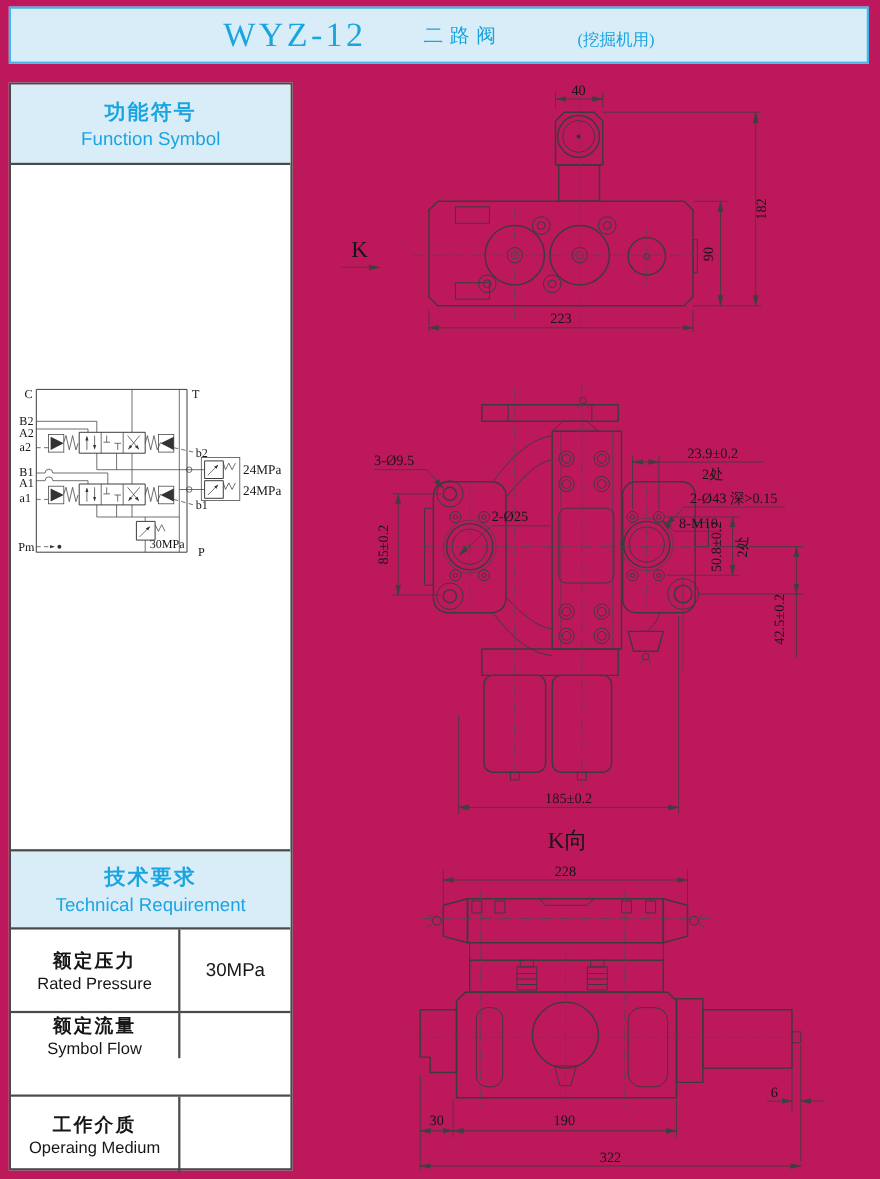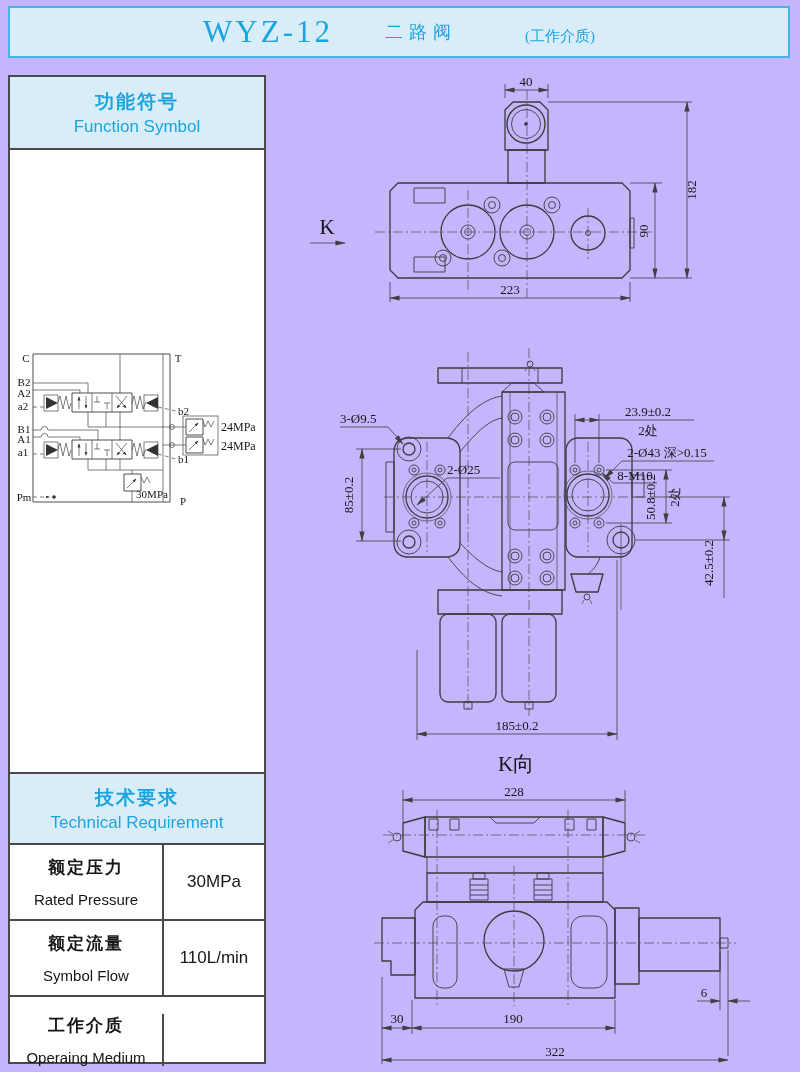--- a/index.html
+++ b/index.html
@@ -1,16 +1,16 @@
 <!DOCTYPE html>
 <html><head>
 <meta charset="utf-8">
 <style>
   html,body{margin:0;padding:0;background:#e8e8e8;}
-  #page{position:relative;width:800px;height:1072px;background:#c4b5fd;overflow:hidden;
+  #page{position:relative;width:800px;height:1072px;background:#be185d;overflow:hidden;
         font-family:"Liberation Sans",sans-serif;}
   
   #title-bar{position:absolute;left:8px;top:6px;width:778px;height:48px;
     background:#d9edf8;border:2px solid #47b5e6;display:flex;align-items:center;
     justify-content:center;color:#1ba5e0;font-family:"Liberation Serif",serif;}
   #title-bar .model{font-size:31px;letter-spacing:3px;margin-right:52px;}
   #title-bar .cn{font-size:18px;letter-spacing:6px;margin-right:60px;}
   #title-bar .en{font-size:30px;letter-spacing:2px;word-spacing:14px;}
   #title-bar .note{font-size:15px;margin-left:8px;padding-top:8px;}
   
@@ -24,24 +24,24 @@
   .panel-head .h-cn{font-size:19px;font-weight:bold;letter-spacing:2px;}
   .panel-head .h-en{font-size:17px;margin-top:2px;}
   #spec-rows{position:absolute;left:0;top:768px;width:254px;}
   .spec-row{display:flex;border-bottom:2px solid #4a4a4a;}
   .spec-row:last-child{border-bottom:none;}
   .spec-label{width:152px;border-right:2px solid #4a4a4a;display:flex;
     flex-direction:column;align-items:center;justify-content:center;color:#161616;}
   .spec-value{flex:1;display:flex;flex-direction:column;align-items:center;
     justify-content:center;color:#161616;}
   .spec-label .l-cn{font-size:17px;font-weight:bold;letter-spacing:2px;}
-  .spec-label .l-en{font-size:15px;margin-top:12px;}
+  .spec-label .l-en{font-size:15px;margin-top:1px;}
   .spec-value .v-main{font-size:17px;}
   .spec-value .v-en{font-size:14px;}
-  .r1{height:74px;} .r2{height:74px;} .r3{height:69px;align-items:flex-end;}
+  .r1{height:74px;} .r2{height:74px;flex-direction:column;} .r3{height:69px;}
   
   svg{position:absolute;}
   .ol{fill:none;stroke:#3b3b3b;stroke-width:1.3;stroke-linejoin:round;}
   .md{fill:none;stroke:#3b3b3b;stroke-width:0.9;stroke-linejoin:round;}
   .tn{fill:none;stroke:#454545;stroke-width:0.7;}
   .dm{fill:none;stroke:#3f3f3f;stroke-width:0.8;}
   .cl{fill:none;stroke:#4a4a4a;stroke-width:0.7;stroke-dasharray:10 3 2 3;}
   .dsh{stroke-dasharray:4 3;}
   .fil{fill:#333;stroke:none;}
   text.dt{font:13px "Liberation Serif",serif;fill:#161616;}
@@ -50,21 +50,21 @@
   text.sp{font:12px "Liberation Serif",serif;fill:#161616;}
 </style>
 </head>
 <body>
 
 <div id="page">
 
   <div id="title-bar">
     <span class="model">WYZ-12</span>
     <span class="cn">二路阀</span>
-    <span class="note">(工作介质)</span>
+    <span class="note">(挖掘机用)</span>
   </div>
 
   <div id="sidebar">
     <div id="tr-head" class="panel-head">
       <div class="h-cn">技术要求</div>
       <div class="h-en">Technical Requirement</div>
     </div>
     <div id="fs-head" class="panel-head">
       <div class="h-cn">功能符号</div>
       <div class="h-en">Function Symbol</div>
@@ -76,23 +76,20 @@
           <span class="l-en">Rated Pressure</span>
         </div>
         <div class="spec-value">
           <span class="v-main">30MPa</span>
         </div>
       </div>
       <div class="spec-row r2">
         <div class="spec-label">
           <span class="l-cn">额定流量</span>
           <span class="l-en">Symbol Flow</span>
-        </div>
-        <div class="spec-value">
-          <span class="v-main">110L/min</span>
         </div>
       </div>
       <div class="spec-row r3">
         <div class="spec-label">
           <span class="l-cn">工作介质</span>
           <span class="l-en">Operaing Medium</span>
         </div>
       </div>
     </div>
   </div>

